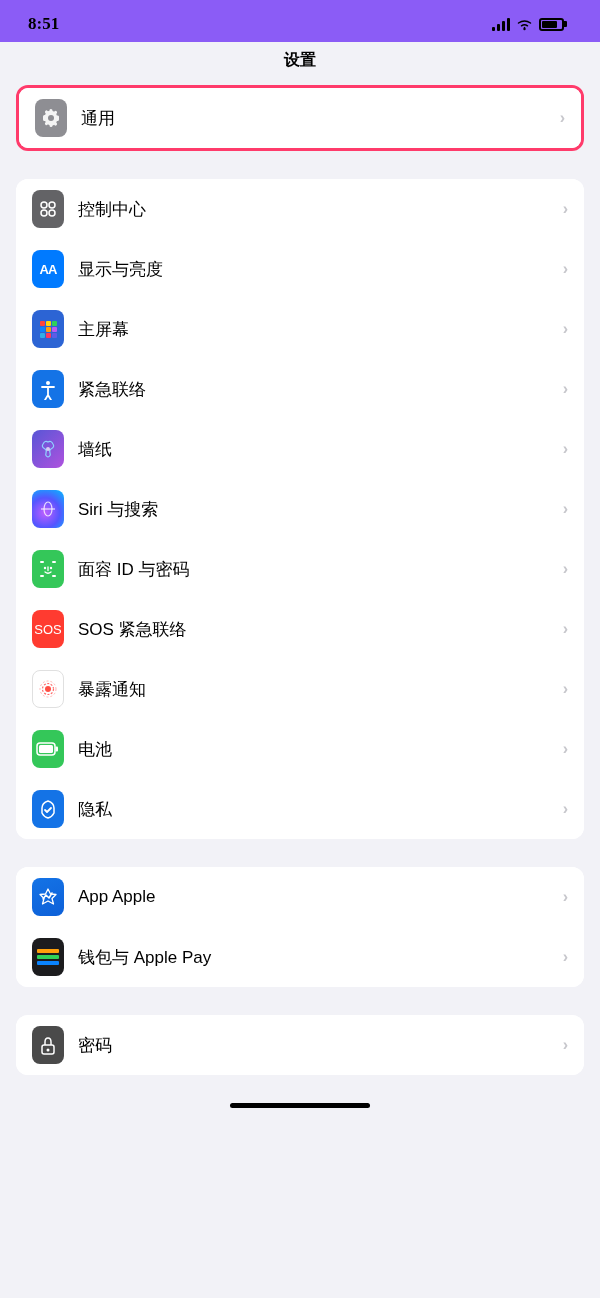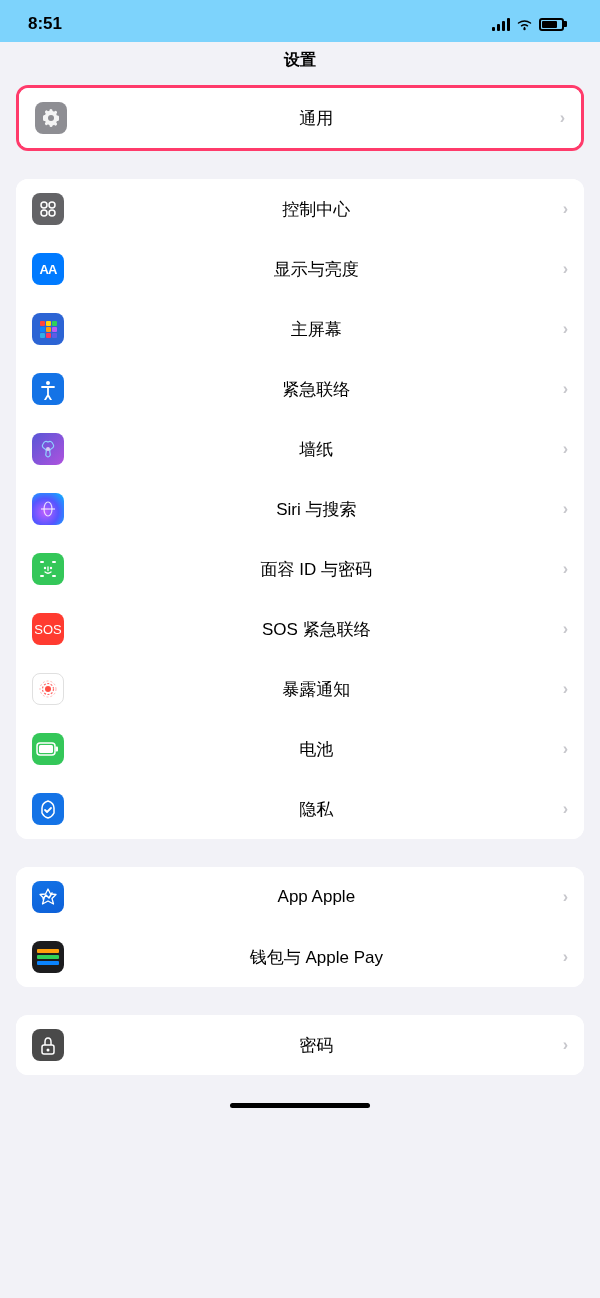--- a/index.html
+++ b/index.html
@@ -11,21 +11,22 @@
       font-family: -apple-system, 'PingFang SC', 'Helvetica Neue', sans-serif;
       overflow-x: hidden;
     }
 
     
     .status-bar {
       display: flex;
       justify-content: space-between;
       align-items: center;
       padding: 14px 36px 8px 28px;
-      background: #7dd3fc;
+      background: #8b5cf6;
+      font-family: Liberation Serif, serif;
     }
     .status-time {
       font-size: 17px;
       font-weight: 600;
       color: #000;
     }
     .status-icons {
       display: flex;
       align-items: center;
       gap: 6px;
@@ -84,21 +85,20 @@
       padding: 8px 0 14px 0;
       background: #f2f2f7;
     }
 
     
     .settings-group {
       background: #fff;
       border-radius: 12px;
       margin: 0 16px 28px 16px;
       overflow: hidden;
-      text-align: center;
     }
 
     .settings-group.highlighted {
       border: 3px solid #ff3b6b;
     }
 
     .settings-item {
       display: flex;
       align-items: center;
       padding: 0 16px;
@@ -113,21 +113,21 @@
       position: absolute;
       bottom: 0;
       left: 60px;
       right: 0;
       height: 0.5px;
       background: #c8c7cc;
     }
 
     .settings-icon {
       width: 32px;
-      height: 32px;
+      height: 38px;
       border-radius: 8px;
       display: flex;
       align-items: center;
       justify-content: center;
       margin-right: 14px;
       flex-shrink: 0;
       font-size: 18px;
       color: #fff;
     }
 

